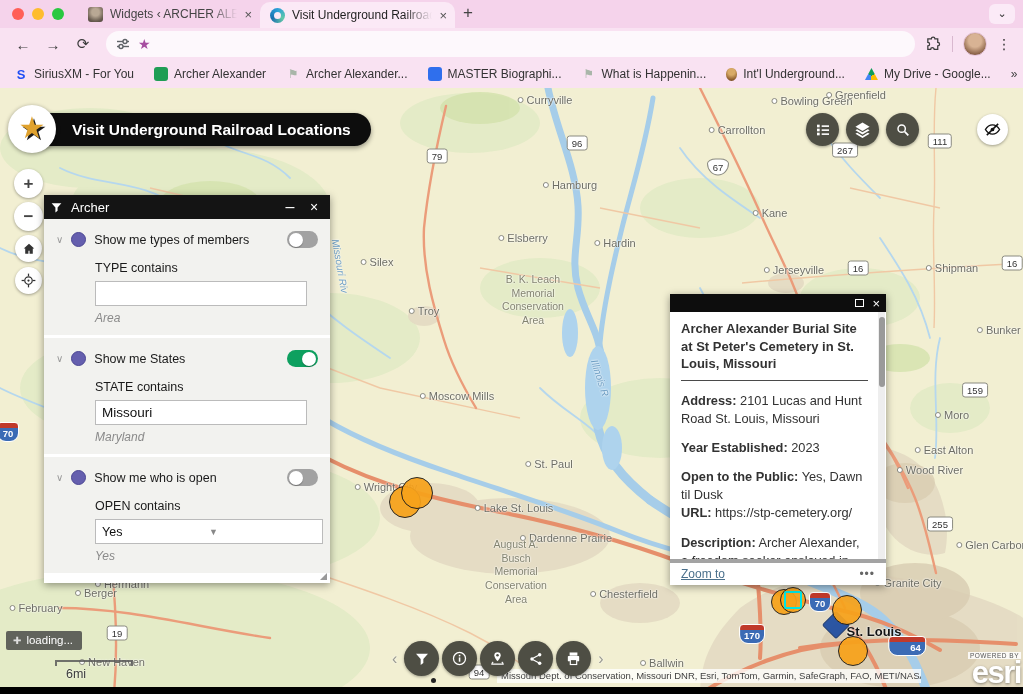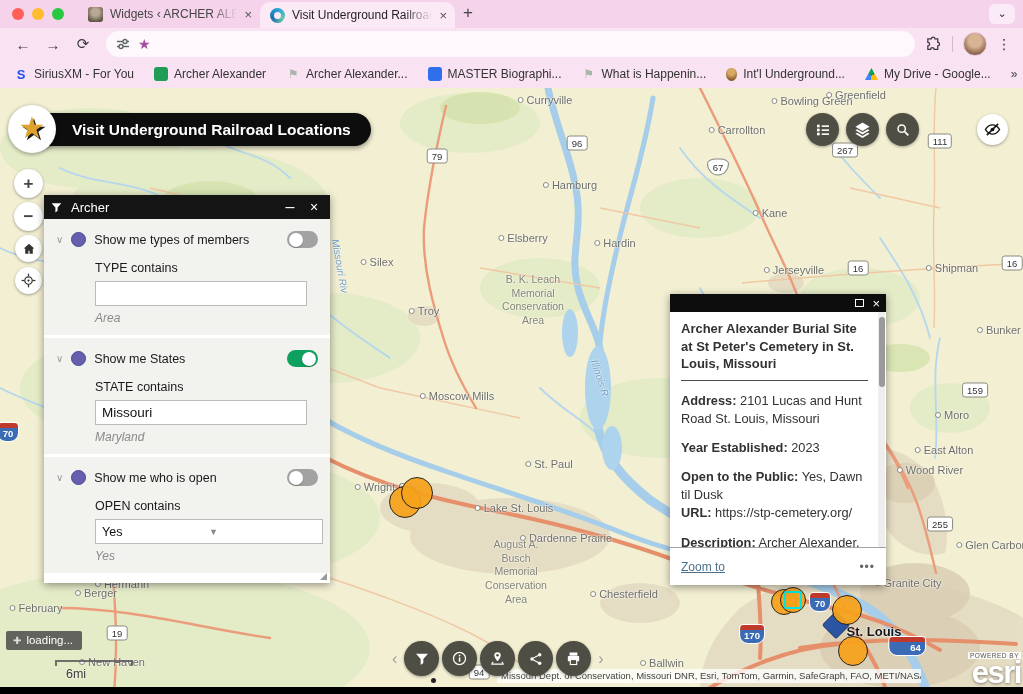--- a/index.html
+++ b/index.html
@@ -101,21 +101,21 @@
   .pp-head { height:18px; background:#0d0d0d; display:flex; align-items:center; justify-content:flex-end; gap:8px; padding:0 6px; }
   .pp-max { width:9px; height:8px; border:1.5px solid #fff; }
   .pp-x { color:#fff; font-size:13px; line-height:1; cursor:pointer; }
   .pp-body { position:absolute; top:18px; left:0; right:0; bottom:26px; overflow:hidden; padding:8px 18px 0 11px; color:#323232; }
   .pp-title { font-size:13px; font-weight:bold; line-height:1.35; }
   .pp-hr { border:none; border-top:1px solid #4a4a4a; margin:7px 0 2px; }
   .pp-para { font-size:12.8px; line-height:1.42; margin-top:11px; }
   .pp-para b { font-weight:bold; }
   .pp-scroll { position:absolute; top:18px; right:1px; width:7px; bottom:26px; background:#eee; }
   .pp-thumb { position:absolute; top:5px; left:0.5px; width:6px; height:70px; background:#9a9a9a; border-radius:3px; }
-  .pp-foot { position:absolute; left:0; right:0; bottom:0; height:38px; background:#fff; display:flex; align-items:center; padding:0 11px; border-top:1px solid #a3a3a3; }
+  .pp-foot { position:absolute; left:0; right:0; bottom:0; height:26px; background:#fff; display:flex; align-items:center; padding:0 11px; border-top:4px solid #a3a3a3; }
   .pp-zoomto { font-size:12px; color:#4a708c; text-decoration:underline; cursor:pointer; }
   .pp-more { margin-left:auto; color:#666; font-size:12px; letter-spacing:1px; cursor:pointer; }
 
   
   .btoolbar { position:absolute; left:388px; top:553px; display:flex; align-items:center; gap:3px; z-index:15; }
   .bt-chev { color:#9a9a92; font-size:16px; padding:0 4px; text-shadow:0 0 2px #fff; }
   .bt-dot { position:absolute; left:431px; top:590px; width:5px; height:5px; background:#222; border-radius:50%; z-index:15; }
 
   
   .attribution { position:absolute; left:497px; top:581px; width:424px; height:14px; background:rgba(255,255,255,.78); font-size:9.5px; color:#3f3f3f; padding:1px 4px; white-space:nowrap; overflow:hidden; z-index:9; }

